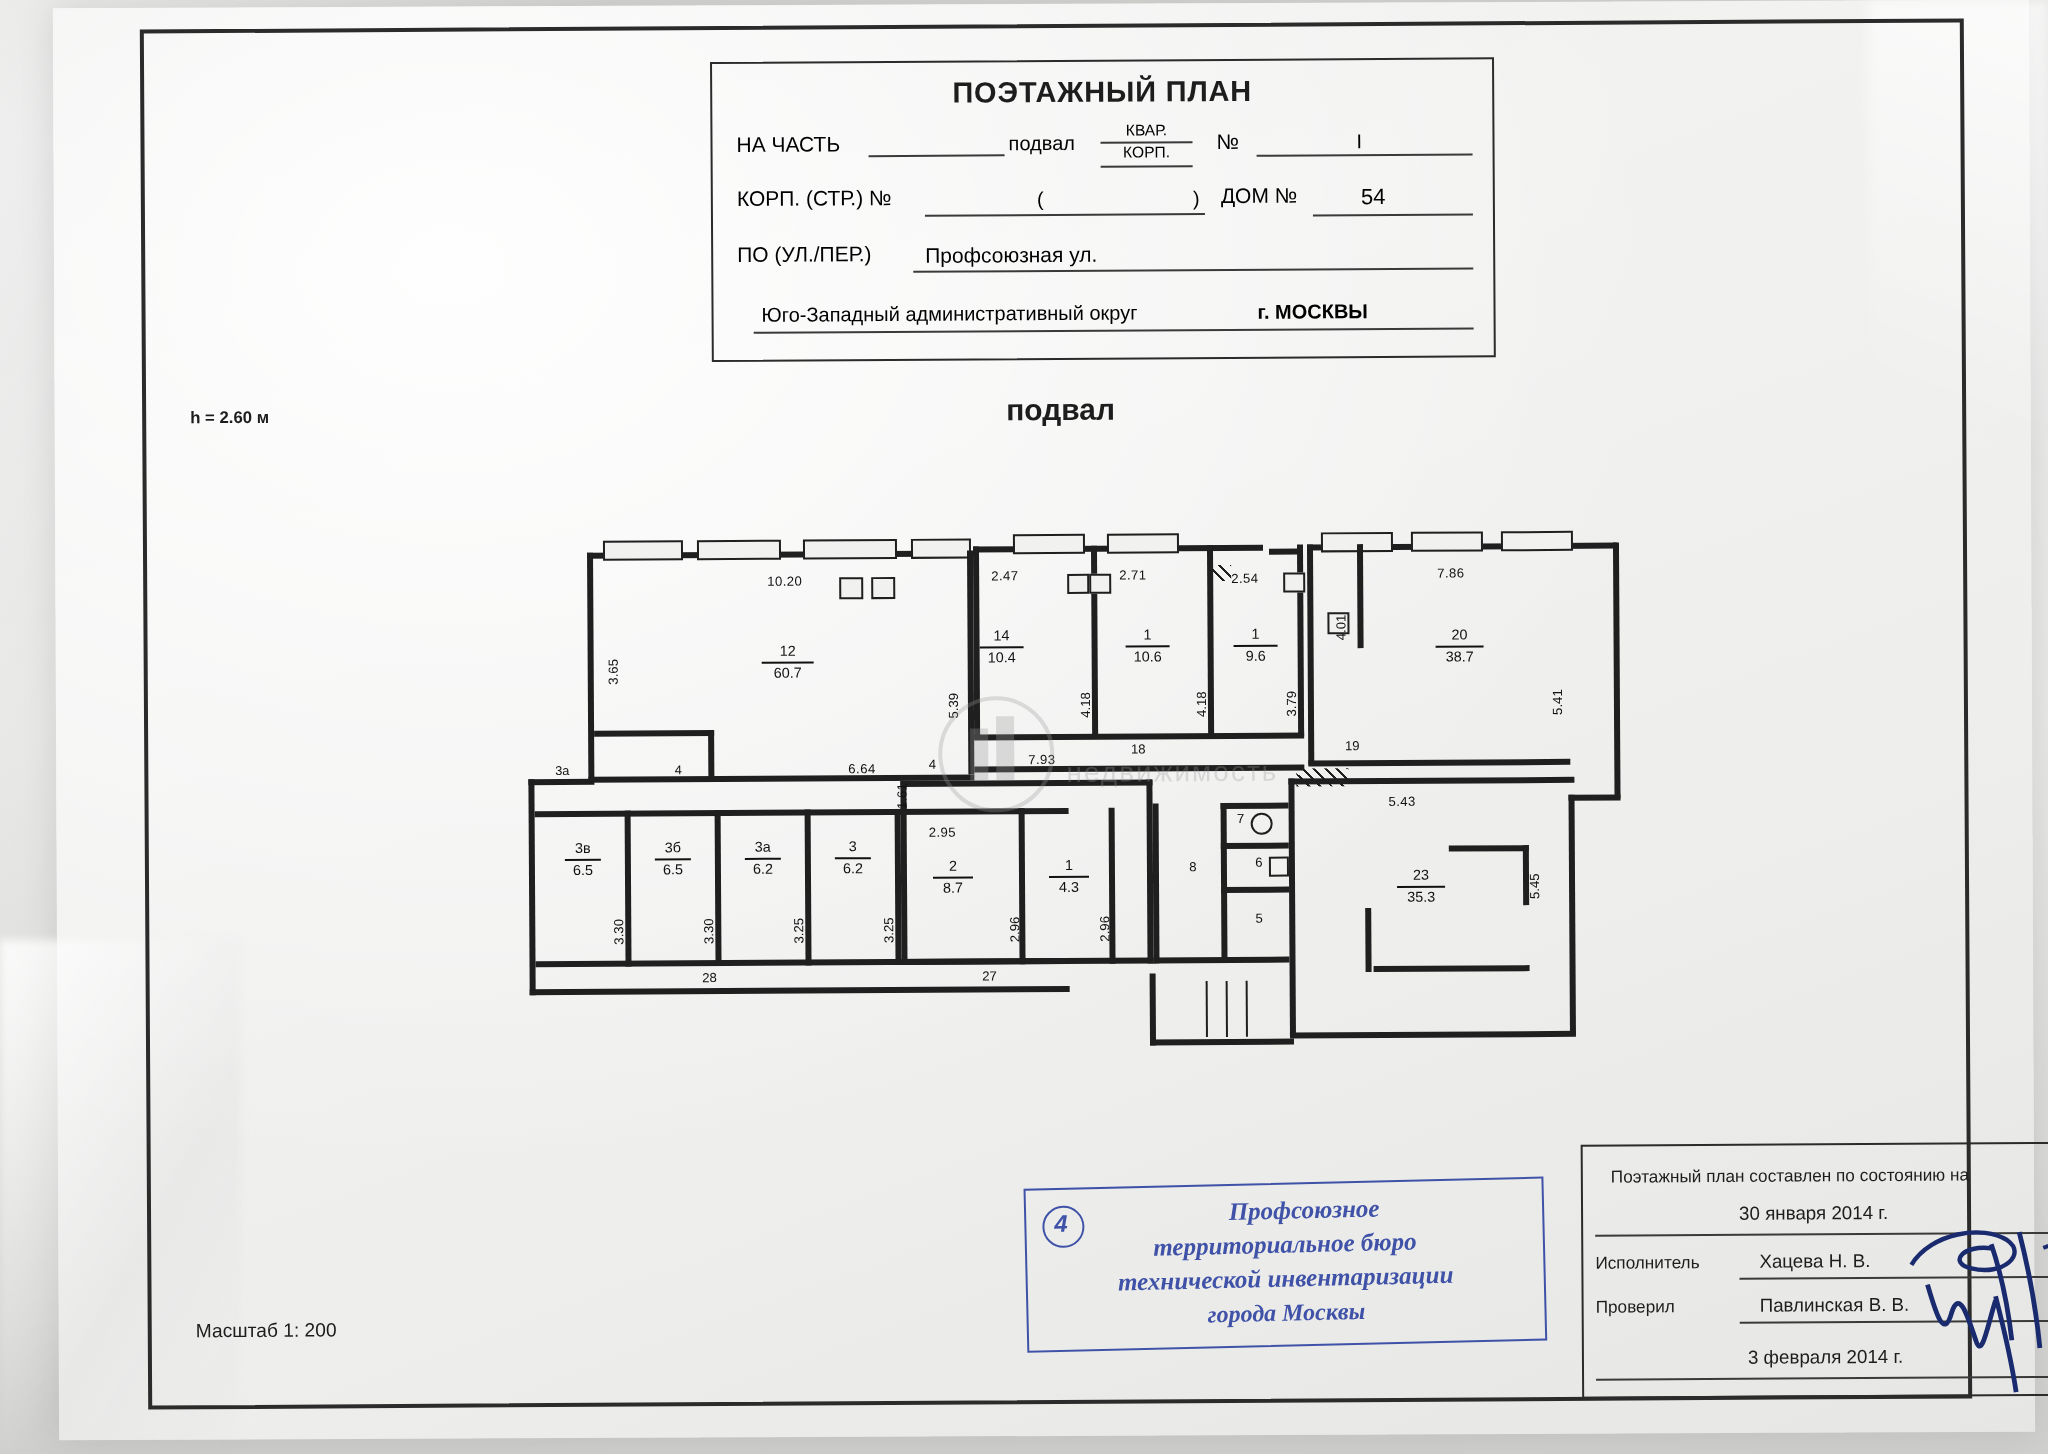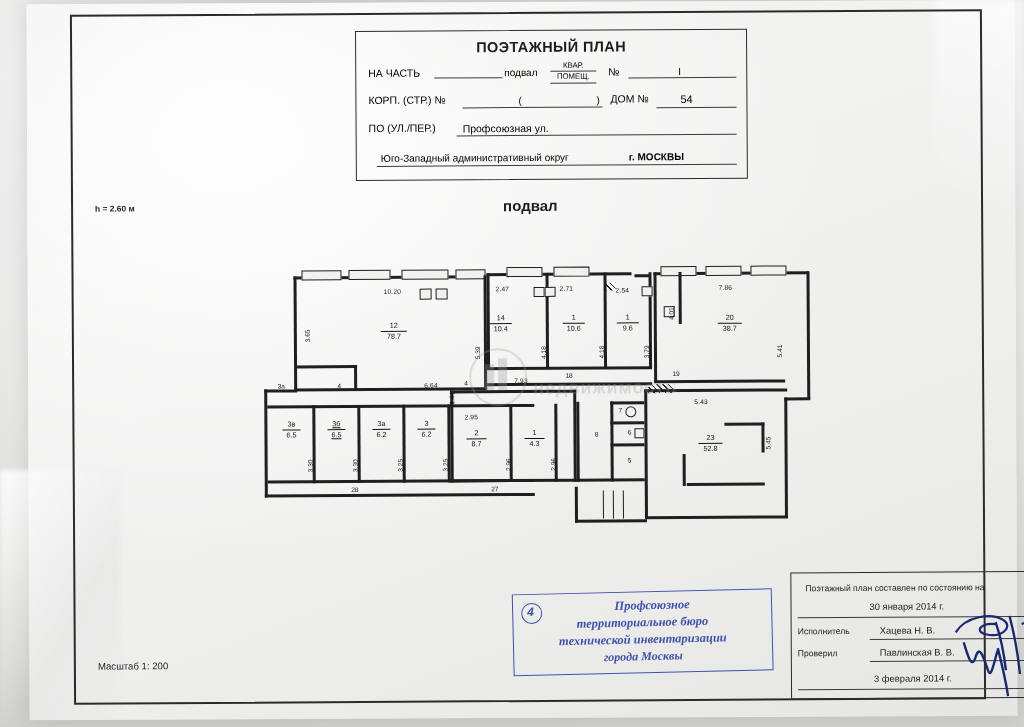--- a/index.html
+++ b/index.html
@@ -66,21 +66,21 @@
      transform-origin:left top;transform:rotate(-90deg);}
   .win{position:absolute;border:1px solid #1f1f1f;background:#f1f1f0;}
   .hatch{position:absolute;
      background:repeating-linear-gradient(45deg,#1f1f1f 0 1px,transparent 1px 4px);}
 
   
   #wm{position:absolute;left:395px;top:330px;width:250px;height:62px;
       pointer-events:none;opacity:.30;}
   #wm-word{position:absolute;left:62px;top:2px;font-size:30px;font-weight:bold;
       color:#8a8a8a;letter-spacing:2px;}
-  #wm-sub{position:absolute;left:64px;top:34px;font-size:18px;font-weight:bold;
+  #wm-sub{position:absolute;left:64px;top:34px;font-size:14px;font-weight:normal;
       color:#9a9a9a;letter-spacing:1px;text-align:center;}
   #wm-logo{position:absolute;left:0;top:4px;width:54px;height:54px;
       border:2px solid #9a9a9a;border-radius:50%;}
   #wm-logo:before{content:"";position:absolute;left:14px;top:14px;width:9px;height:26px;background:#9a9a9a;}
   #wm-logo:after{content:"";position:absolute;left:27px;top:8px;width:9px;height:32px;background:#9a9a9a;}
 
   
   #stamp{position:absolute;left:437px;top:578px;width:258px;height:80px;
      border:1.6px solid #3f52a8;transform:rotate(-1deg);color:#3f52a8;}
   #stamp-circle{position:absolute;left:8px;top:8px;width:19px;height:19px;
@@ -108,21 +108,21 @@
 <div id="frame">
 
   <div id="titleblock">
     <div class="t" id="tb-title">ПОЭТАЖНЫЙ ПЛАН</div>
 
     <div class="tb-row" style="left:12px;top:35px;">НА ЧАСТЬ</div>
     <div class="tb-rule" style="left:78px;top:46px;width:68px;"></div>
     <div class="tb-val" style="left:148px;top:36px;">подвал</div>
     <div id="kvar" style="left:196px;top:30px;width:42px;">КВАР.</div>
     <div class="tb-rule" style="left:194px;top:40px;width:46px;"></div>
-    <div id="kvar" style="left:196px;top:41px;width:42px;">ПОМЕЩ.</div>
+    <div id="kvar" style="left:196px;top:41px;width:42px;">КОРП.</div>
     <div class="tb-rule" style="left:194px;top:52px;width:46px;"></div>
     <div class="tb-row" style="left:252px;top:35px;">№</div>
     <div class="tb-rule" style="left:272px;top:47px;width:108px;"></div>
     <div class="tb-val" style="left:322px;top:36px;">I</div>
 
     <div class="tb-row" style="left:12px;top:62px;">КОРП. (СТР.) №</div>
     <div class="tb-rule" style="left:106px;top:76px;width:140px;"></div>
     <div class="tb-val" style="left:162px;top:64px;">(</div>
     <div class="tb-val" style="left:240px;top:64px;">)</div>
     <div class="tb-row" style="left:254px;top:62px;">ДОМ №</div>
@@ -175,21 +175,21 @@
 
     <div class="w" style="left:73px;top:105px;width:60px;height:3px;"></div>
     <div class="w" style="left:130px;top:105px;width:3px;height:24px;"></div>
 
     <div class="win" style="left:196px;top:29px;width:10px;height:9px;"></div>
     <div class="win" style="left:212px;top:29px;width:10px;height:9px;"></div>
 
     <div class="rm" style="left:150px;top:62px;width:40px;">
       <span class="num">12</span>
       <span class="bar" style="width:26px;"></span>
-      <span class="ar">78.7</span>
+      <span class="ar">60.7</span>
     </div>
     <div class="dim" style="left:160px;top:28px;">10.20</div>
     <div class="dimv" style="left:80px;top:82px;">3.65</div>
     <div class="dimv" style="left:250px;top:100px;">5.39</div>
     <div class="dim" style="left:200px;top:122px;">6.64</div>
     <div class="rm" style="left:105px;top:122px;width:20px;font-size:6.4px;"><span>4</span></div>
     <div class="rm" style="left:47px;top:122px;width:20px;font-size:6.4px;"><span>3а</span></div>
 
     <div class="w" style="left:263px;top:14px;width:3px;height:96px;"></div>
     <div class="w" style="left:322px;top:14px;width:3px;height:96px;"></div>
@@ -241,21 +241,21 @@
     <div class="dimv" style="left:444px;top:62px;">4.01</div>
     <div class="dimv" style="left:552px;top:100px;">5.41</div>
     <div class="rm" style="left:442px;top:112px;width:20px;font-size:6.6px;"><span>19</span></div>
 
     <div class="w" style="left:420px;top:131px;width:3px;height:128px;"></div>
     <div class="w" style="left:420px;top:131px;width:143px;height:3px;"></div>
     <div class="hatch" style="left:424px;top:126px;width:26px;height:9px;"></div>
     <div class="rm" style="left:468px;top:176px;width:36px;">
       <span class="num">23</span>
       <span class="bar" style="width:24px;"></span>
-      <span class="ar">52.8</span>
+      <span class="ar">35.3</span>
     </div>
     <div class="dim" style="left:470px;top:140px;">5.43</div>
     <div class="dimv" style="left:540px;top:192px;">5.45</div>
 
     <div class="w" style="left:500px;top:165px;width:40px;height:3px;"></div>
     <div class="w" style="left:537px;top:165px;width:3px;height:30px;"></div>
     <div class="w" style="left:462px;top:225px;width:78px;height:3px;"></div>
     <div class="w" style="left:458px;top:196px;width:3px;height:32px;"></div>
 
     <div class="w" style="left:350px;top:228px;width:3px;height:36px;"></div>
@@ -269,21 +269,21 @@
     <div class="w" style="left:133px;top:145px;width:3px;height:78px;"></div>
     <div class="w" style="left:178px;top:145px;width:3px;height:78px;"></div>
     <div class="w" style="left:223px;top:145px;width:3px;height:78px;"></div>
     <div class="w" style="left:43px;top:220px;width:267px;height:3px;"></div>
 
     <div class="rm" style="left:52px;top:160px;width:30px;">
       <span class="num">3в</span>
       <span class="bar" style="width:18px;"></span>
       <span class="ar">6.5</span>
     </div>
-    <div class="rm" style="left:97px;top:160px;width:30px;text-decoration:underline;">
+    <div class="rm" style="left:97px;top:160px;width:30px;">
       <span class="num">3б</span>
       <span class="bar" style="width:18px;"></span>
       <span class="ar">6.5</span>
     </div>
     <div class="rm" style="left:142px;top:160px;width:30px;">
       <span class="num">3а</span>
       <span class="bar" style="width:18px;"></span>
       <span class="ar">6.2</span>
     </div>
     <div class="rm" style="left:187px;top:160px;width:30px;">

